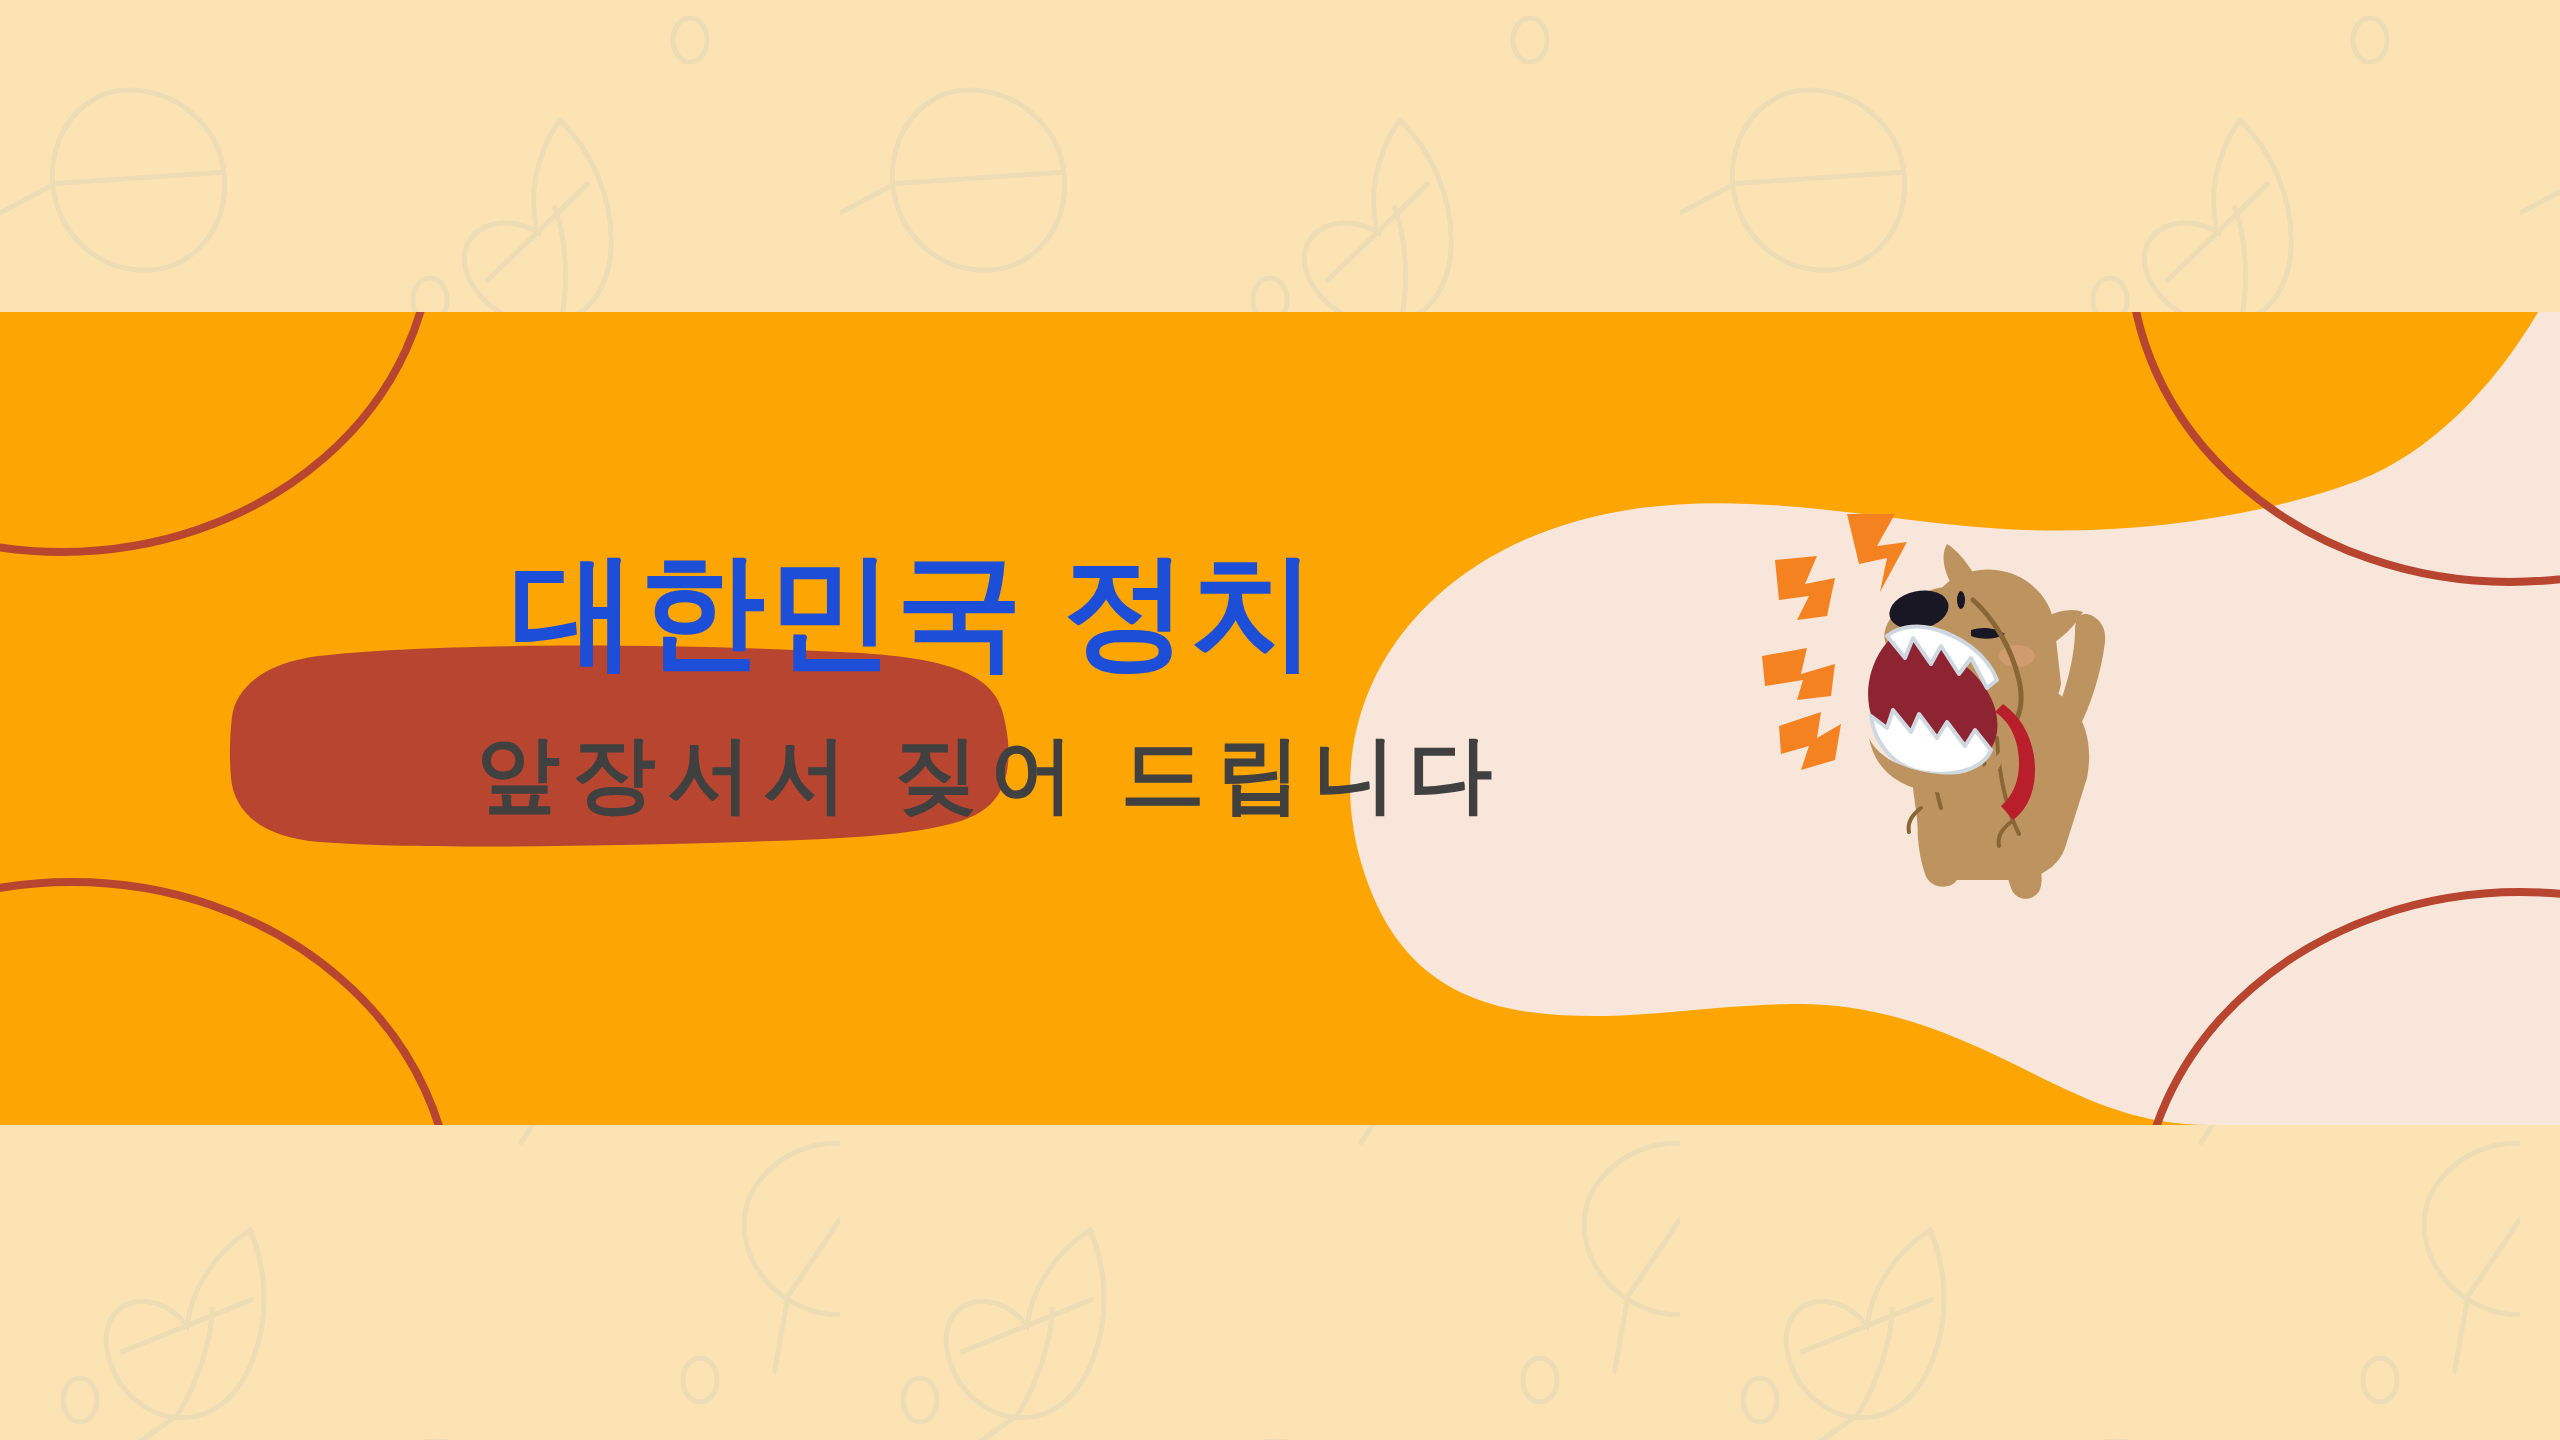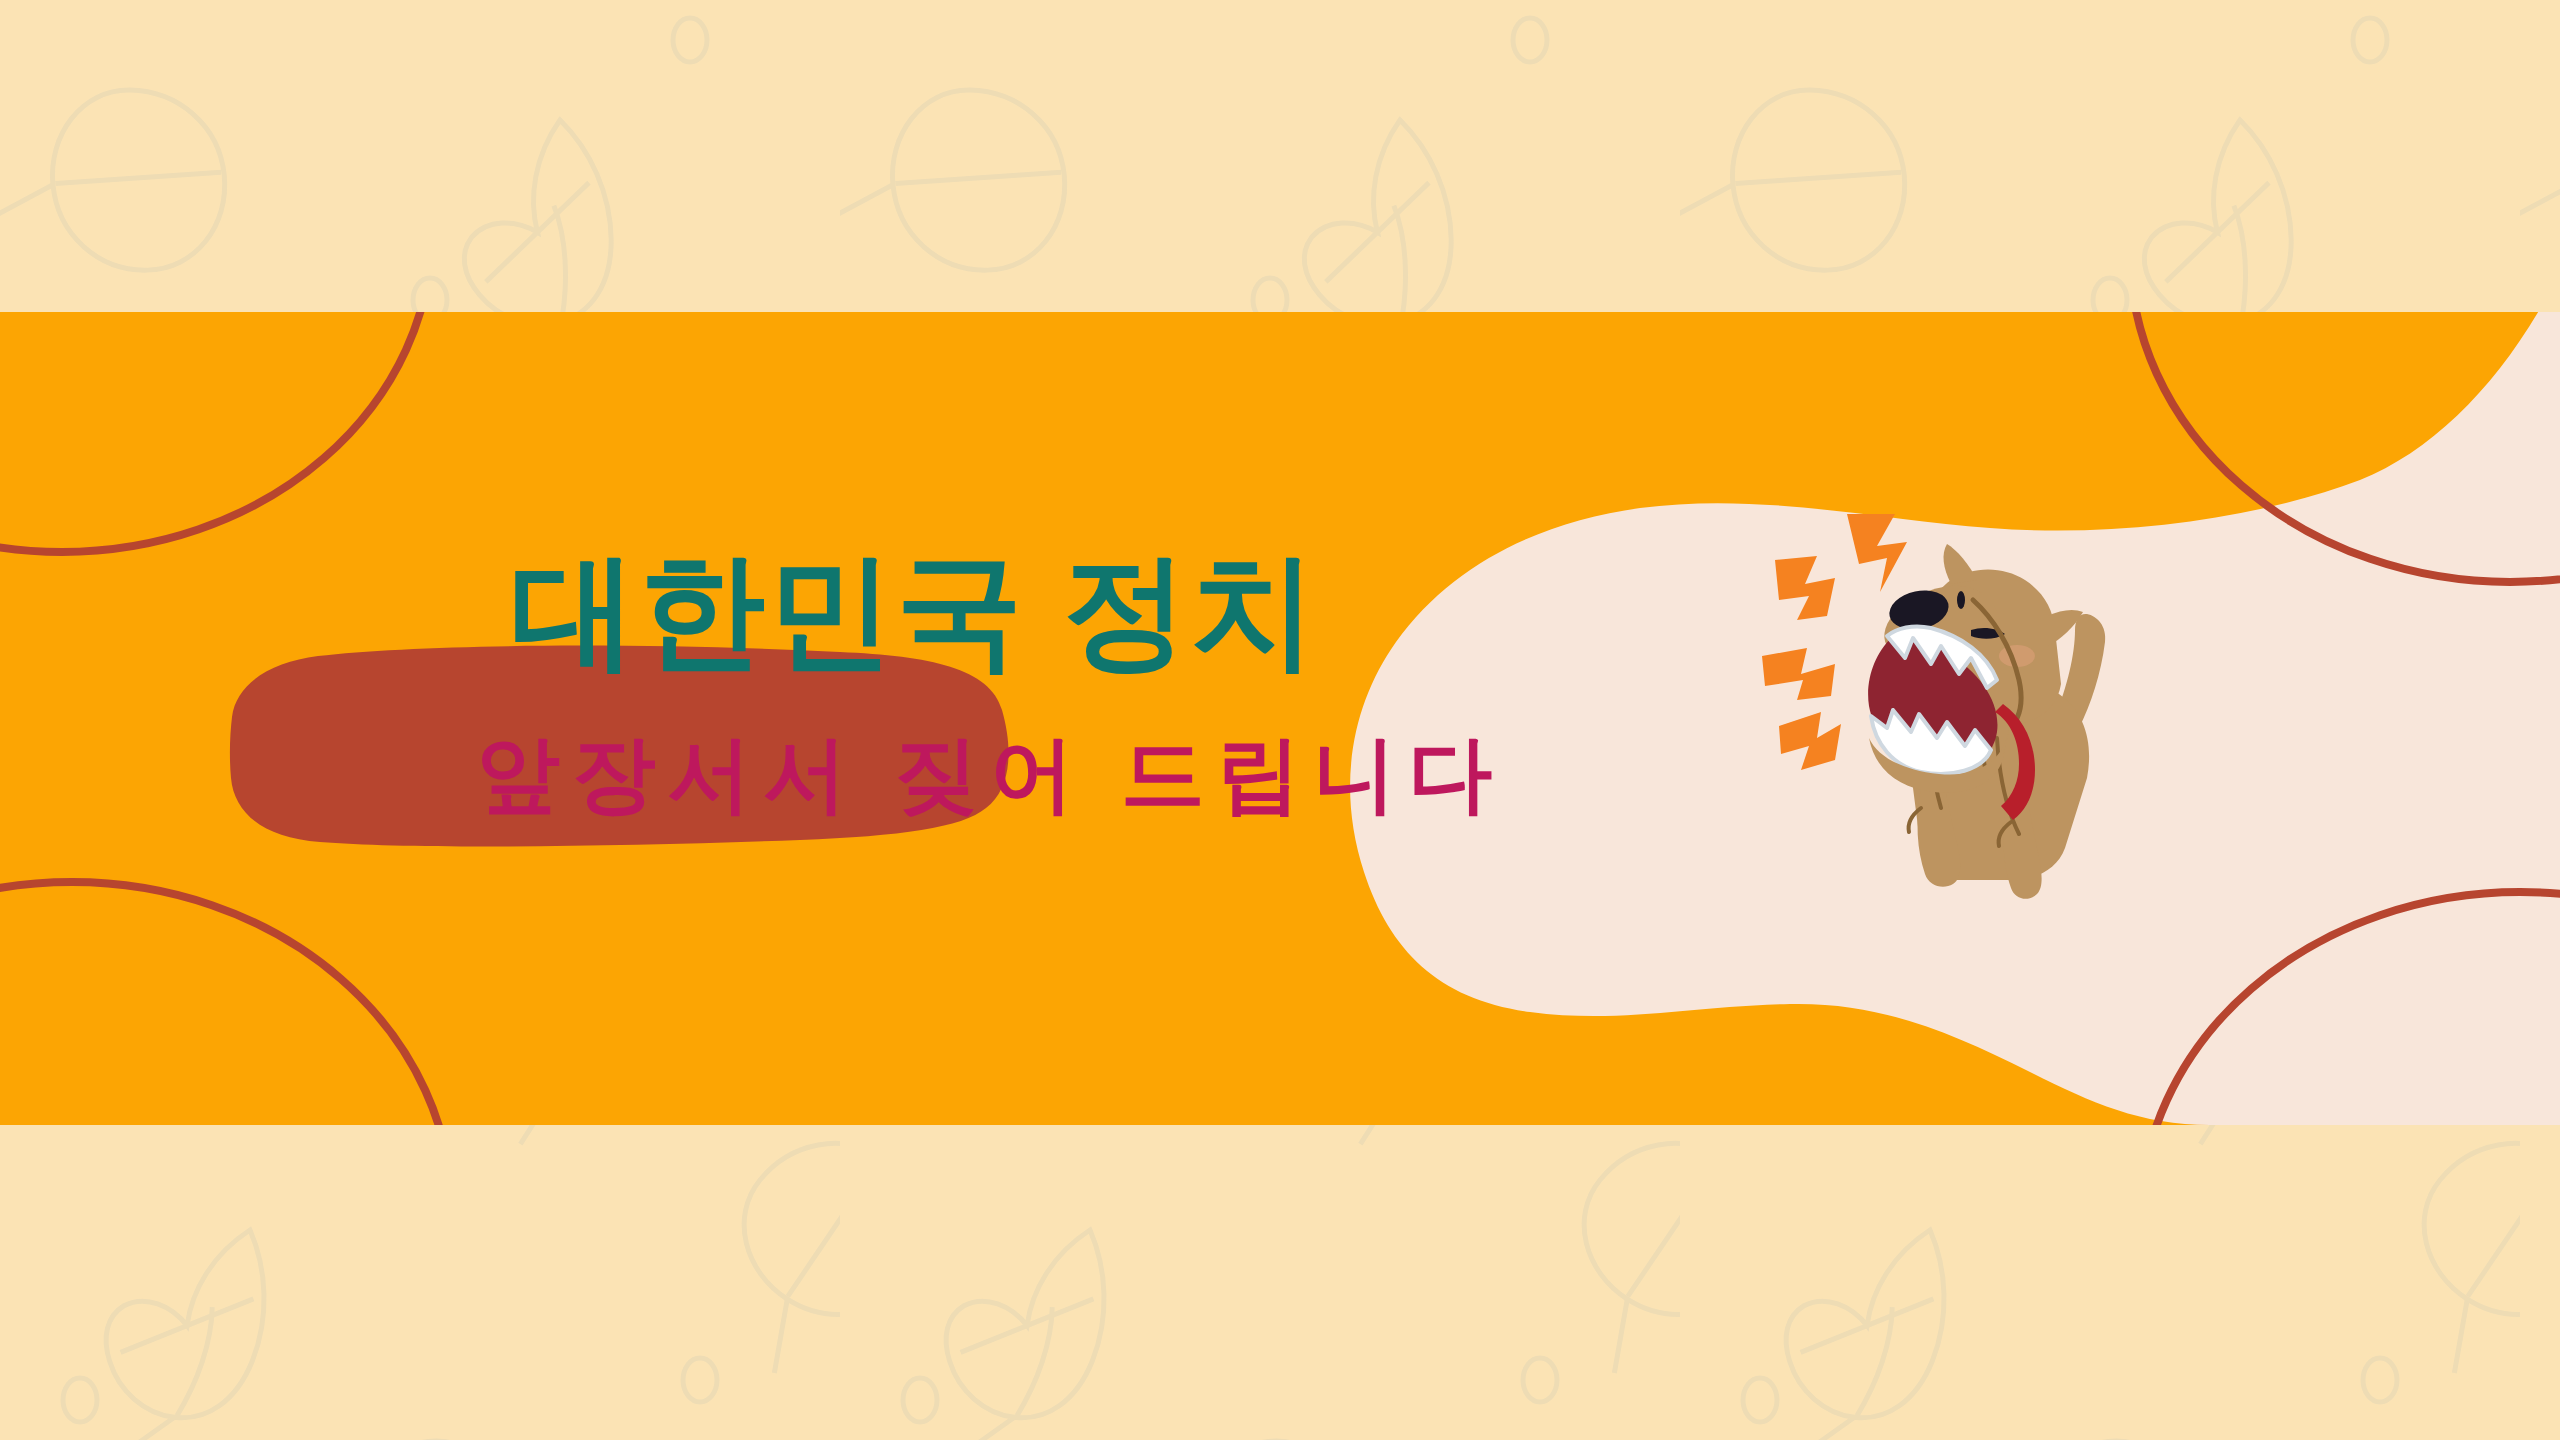--- a/index.html
+++ b/index.html
@@ -36,34 +36,34 @@
     pointer-events:none;
   }
   #title-main{
     position:absolute;
     left:0; top:236px; width:1830px;
     text-align:center;
     font-family:"Liberation Sans", sans-serif;
     font-size:126px;
     font-weight:700;
     letter-spacing:.02em;
-    color:#0f766e;
+    color:#1d4ed8;
     line-height:1;
     white-space:nowrap;
     pointer-events:auto;
   }
   #title-sub{
     position:absolute;
     left:0; top:420px; width:1980px;
     text-align:center;
     font-family:"Liberation Sans", sans-serif;
     font-size:84px;
     font-weight:700;
     letter-spacing:.14em;
-    color:#be185d;
+    color:#404040;
     line-height:1;
     white-space:nowrap;
     pointer-events:auto;
   }
 
   
   #dog-illustration{
     position:absolute;
     left:1735px; top:488px;
     width:400px; height:420px;

